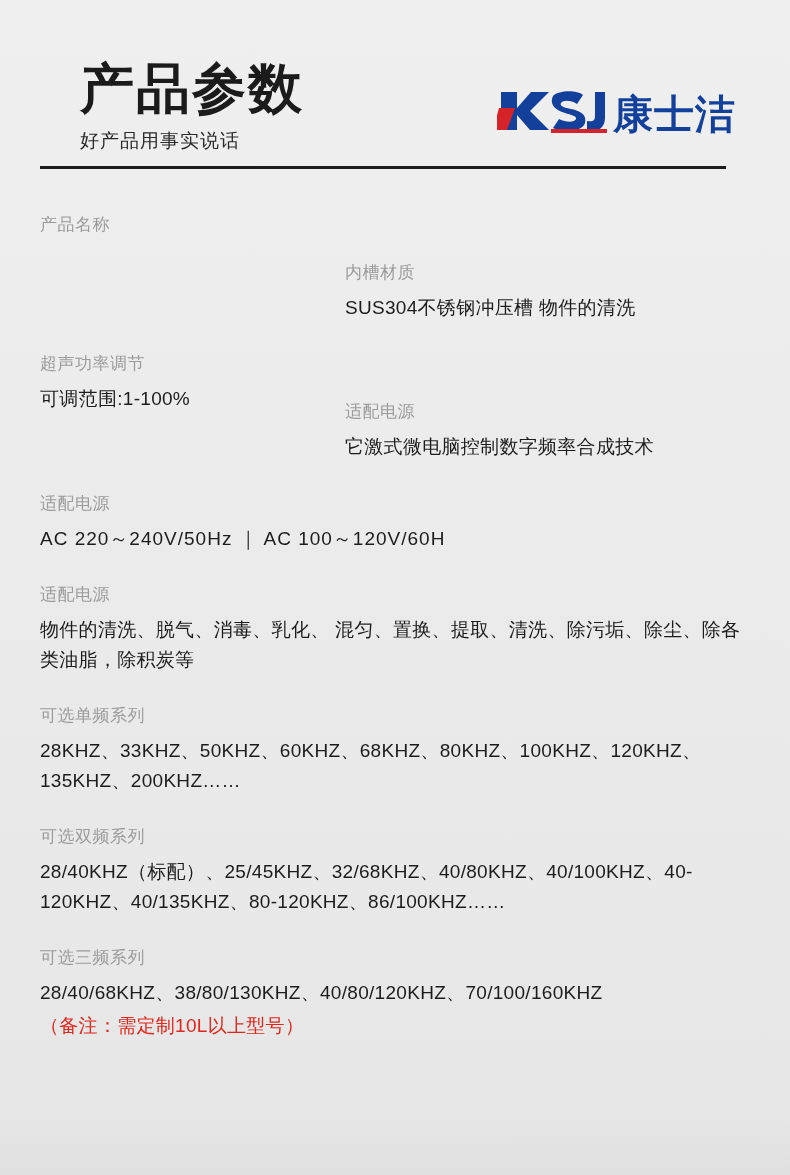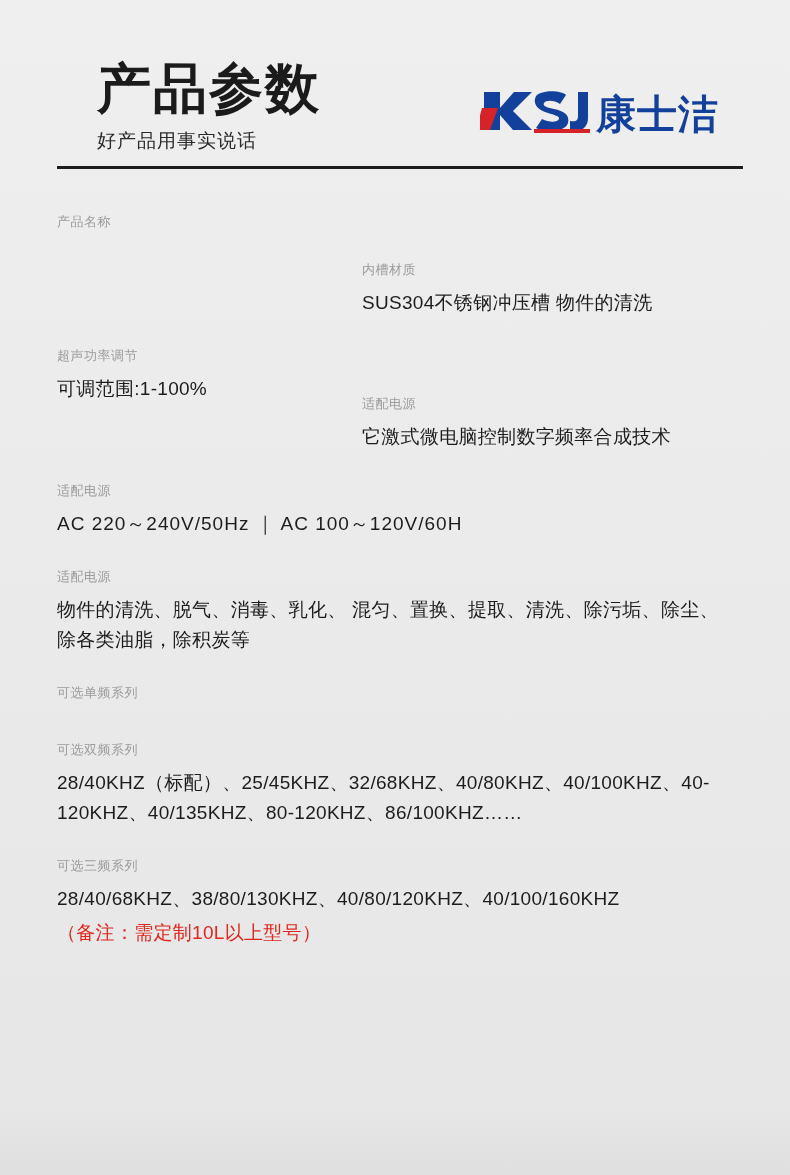--- a/index.html
+++ b/index.html
@@ -13,21 +13,21 @@
     font-family: "Liberation Sans", sans-serif;
     color: #222;
     overflow: hidden;
   }
   .page {
     position: relative;
     width: 790px;
     height: 1175px;
     background: linear-gradient(180deg, #efefef 0%, #eaeaea 55%, #e6e6e6 100%);
     box-sizing: border-box;
-    padding: 0 57px;
+    padding: 0 40px;
   }
 
   
   .header {
     position: relative;
     padding-top: 58px;
     height: 150px;
     box-sizing: border-box;
   }
   .title-block {
@@ -91,21 +91,21 @@
     display: flex;
   }
   .cell {
     box-sizing: border-box;
   }
   .cell.left { width: 305px; padding-right: 8px; }
   .cell.right { flex: 1; margin-top: 48px; }
   .cell.full { width: 100%; }
 
   .label {
-    font-size: 13px;
+    font-size: 17px;
     color: #9b9b9b;
     letter-spacing: 0.5px;
     margin-bottom: 9px;
   }
   .value {
     font-size: 19px;
     color: #1c1c1c;
     line-height: 1.55;
     letter-spacing: 0.3px;
   }
@@ -196,34 +196,35 @@
     <div class="row block">
       <div class="cell full">
         <div class="label">适配电源</div>
         <div class="value">物件的清洗、脱气、消毒、乳化、 混匀、置换、提取、清洗、除污垢、除尘、除各类油脂，除积炭等</div>
       </div>
     </div>
 
     <div class="row block">
       <div class="cell full">
         <div class="label">可选单频系列</div>
+        <div class="value">28KHZ、33KHZ、50KHZ、60KHZ、68KHZ、80KHZ、100KHZ、120KHZ、135KHZ、200KHZ……</div>
       </div>
     </div>
 
     <div class="row block">
       <div class="cell full">
         <div class="label">可选双频系列</div>
         <div class="value">28/40KHZ（标配）、25/45KHZ、32/68KHZ、40/80KHZ、40/100KHZ、40-120KHZ、40/135KHZ、80-120KHZ、86/100KHZ……</div>
       </div>
     </div>
 
     <div class="row">
       <div class="cell full">
         <div class="label">可选三频系列</div>
-        <div class="value">28/40/68KHZ、38/80/130KHZ、40/80/120KHZ、40/100/160KHZ</div>
+        <div class="value">28/40/68KHZ、38/80/130KHZ、40/80/120KHZ、70/100/160KHZ</div>
         <div class="note">（备注：需定制10L以上型号）</div>
       </div>
     </div>
 
   </div>
 
   <div class="bottom-fade"></div>
 </div>
 
 </body></html>

